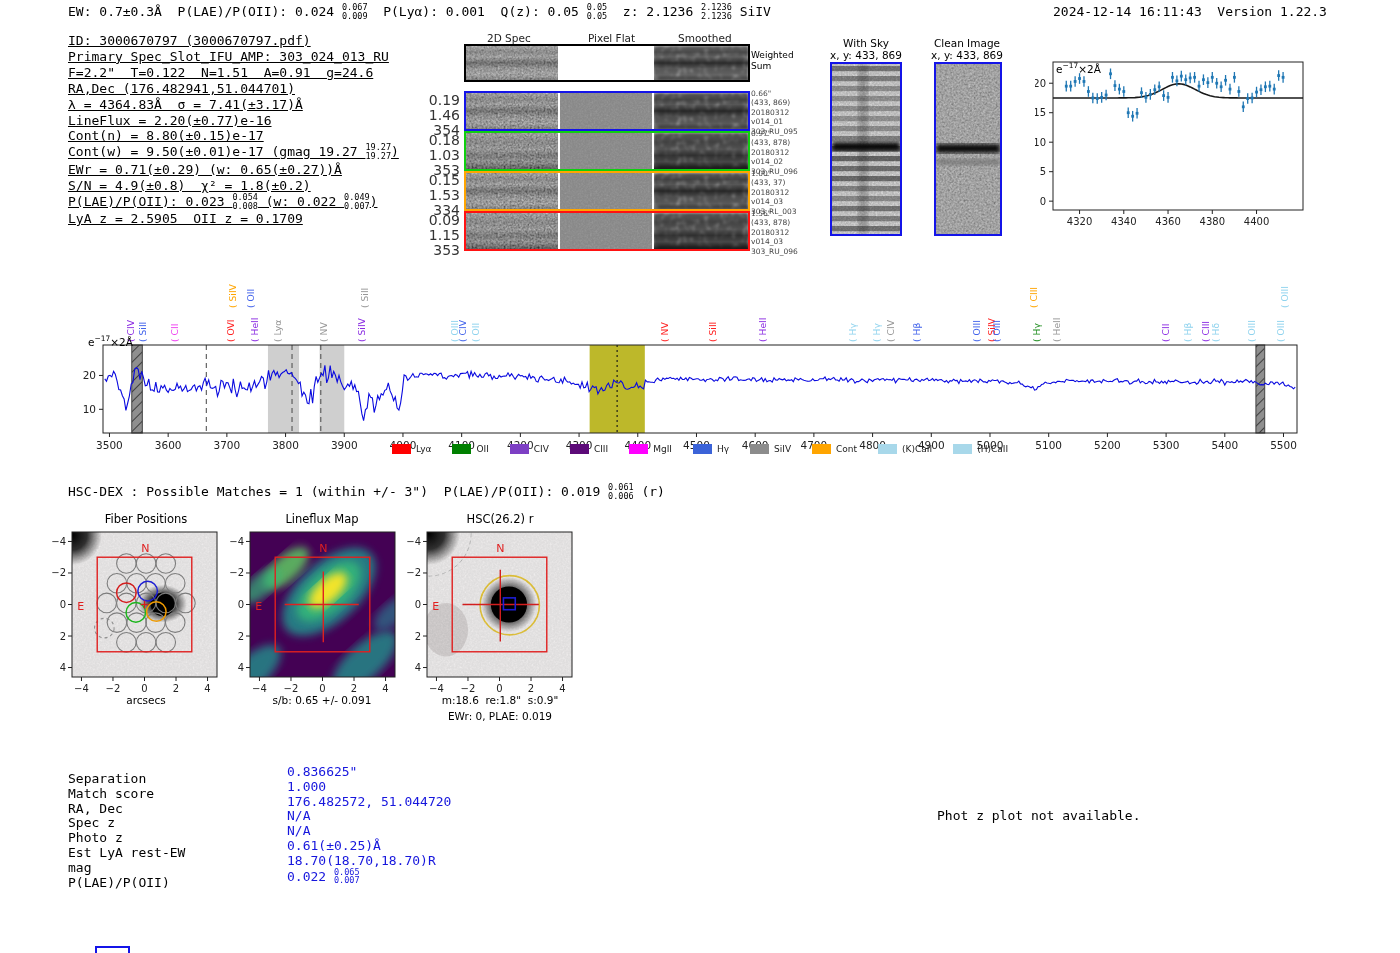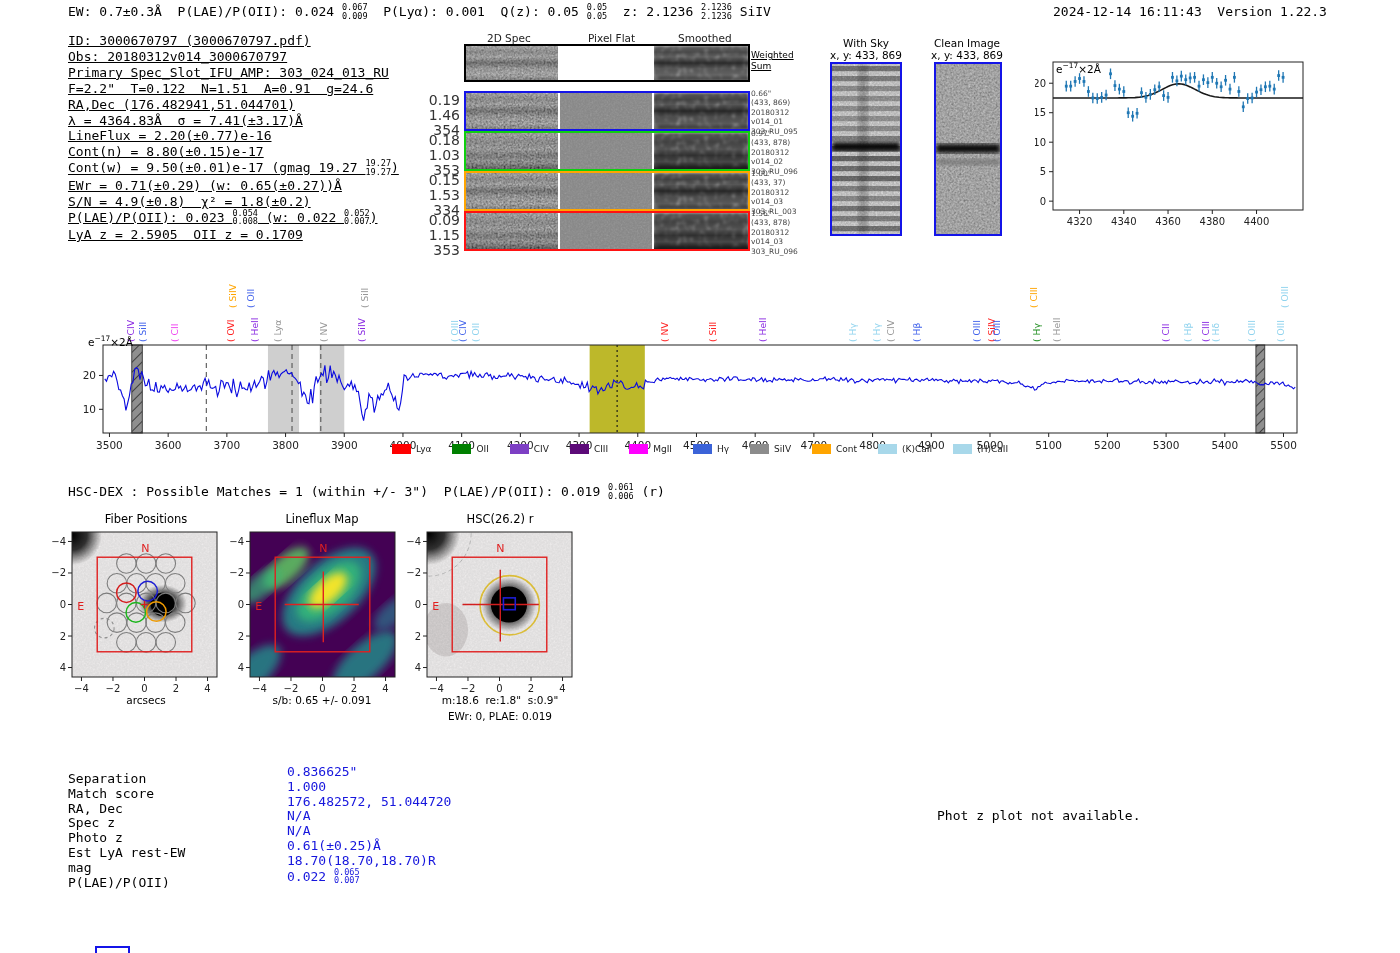--- a/index.html
+++ b/index.html
@@ -82,49 +82,48 @@
         <line x1="0" y1="0" x2="0" y2="7" stroke="#2a2a2a" stroke-width="1.6"></line>
       </pattern>
     </defs>
   </svg>
 
   <div class="abs mono hdr" style="left:68px;top:4px;">EW: 0.7±0.3Å  P(LAE)/P(OII): 0.024 <span class="frac"><div>0.067</div><div>0.009</div></span>  P(Lyα): 0.001  Q(z): 0.05 <span class="frac"><div>0.05</div><div>0.05</div></span>  z: 2.1236 <span class="frac"><div>2.1236</div><div>2.1236</div></span> SiIV</div>
   <div class="abs mono hdr" style="left:1053px;top:4px;">2024-12-14 16:11:43  Version 1.22.3</div>
 
   <div class="abs" style="left:68px;top:33px;" id="info-block">
       <div class="mono infoline">ID: 3000670797 (3000670797.pdf)</div>
-      <div class="mono infoline">Obs: 20180312v014_3000670797</div>
       <div class="mono infoline">Primary Spec_Slot_IFU_AMP: 303_024_013_RU</div>
       <div class="mono infoline">F=2.2"  T=0.122  N=1.51  A=0.91  g=24.6</div>
       <div class="mono infoline">RA,Dec (176.482941,51.044701)</div>
       <div class="mono infoline">λ = 4364.83Å  σ = 7.41(±3.17)Å</div>
       <div class="mono infoline">LineFlux = 2.20(±0.77)e-16</div>
       <div class="mono infoline">Cont(n) = 8.80(±0.15)e-17</div>
       <div class="mono infoline">Cont(w) = 9.50(±0.01)e-17 (gmag 19.27 <span class="frac"><div>19.27</div><div>19.27</div></span>)</div>
       <div class="mono infoline">EWr = 0.71(±0.29) (w: 0.65(±0.27))Å</div>
       <div class="mono infoline">S/N = 4.9(±0.8)  χ² = 1.8(±0.2)</div>
-      <div class="mono infoline">P(LAE)/P(OII): 0.023 <span class="frac"><div>0.054</div><div>0.008</div></span> (w: 0.022 <span class="frac"><div>0.052</div><div>0.007</div></span>)</div>
+      <div class="mono infoline">P(LAE)/P(OII): 0.023 <span class="frac"><div>0.054</div><div>0.008</div></span> (w: 0.022 <span class="frac"><div>0.049</div><div>0.007</div></span>)</div>
       <div class="mono infoline">LyA z = 2.5905  OII z = 0.1709</div>
     </div>
 
   <div class="abs sans" style="left:487px;top:32px;font-size:10.5px;color:#222;">2D Spec</div>
   <div class="abs sans" style="left:588px;top:32px;font-size:10.5px;color:#222;">Pixel Flat</div>
   <div class="abs sans" style="left:678px;top:32px;font-size:10.5px;color:#222;">Smoothed</div>
 
   <div class="abs" style="left:464px;top:44px;width:282px;height:34px;border:2px solid #000;background:#fff;">
     <svg width="282" height="34">
       <rect x="0" y="0" width="92" height="34" fill="url(#gMid)"></rect>
       <rect x="0" y="0" width="92" height="34" filter="url(#fNdark)" opacity="0.45"></rect>
       <rect x="0" y="0" width="92" height="34" filter="url(#fNlight)" opacity="0.35"></rect>
       <rect x="94" y="0" width="92" height="34" fill="#ffffff"></rect>
       <rect x="188" y="0" width="94" height="34" fill="url(#gMid)"></rect>
       <rect x="188" y="0" width="94" height="34" filter="url(#fNsmooth)" opacity="0.5"></rect>
     </svg>
   </div>
-  <div class="abs sans" style="left:751px;top:50px;font-size:9px;line-height:10.5px;text-decoration:underline;" id="wsum-label">
+  <div class="abs sans" style="left:751px;top:50px;font-size:9px;line-height:10.5px;" id="wsum-label">
       <div>Weighted</div>
       <div>Sum</div>
     </div>
 
   <div id="spec2d-rows">
       <div class="abs" style="left: 464px; top: 91px; width: 282px; height: 36px; border: 2px solid rgb(20, 20, 232); background: rgb(255, 255, 255);"><svg width="282" height="36">
           <rect x="0" y="0" width="92" height="36" fill="url(#gMid)"></rect>
           <rect x="0" y="0" width="92" height="36" filter="url(#fNdark)" opacity="0.55"></rect>
           <rect x="0" y="0" width="92" height="36" filter="url(#fNlight)" opacity="0.4"></rect>
           <rect x="94" y="0" width="92" height="36" fill="#9c9c9c"></rect>

